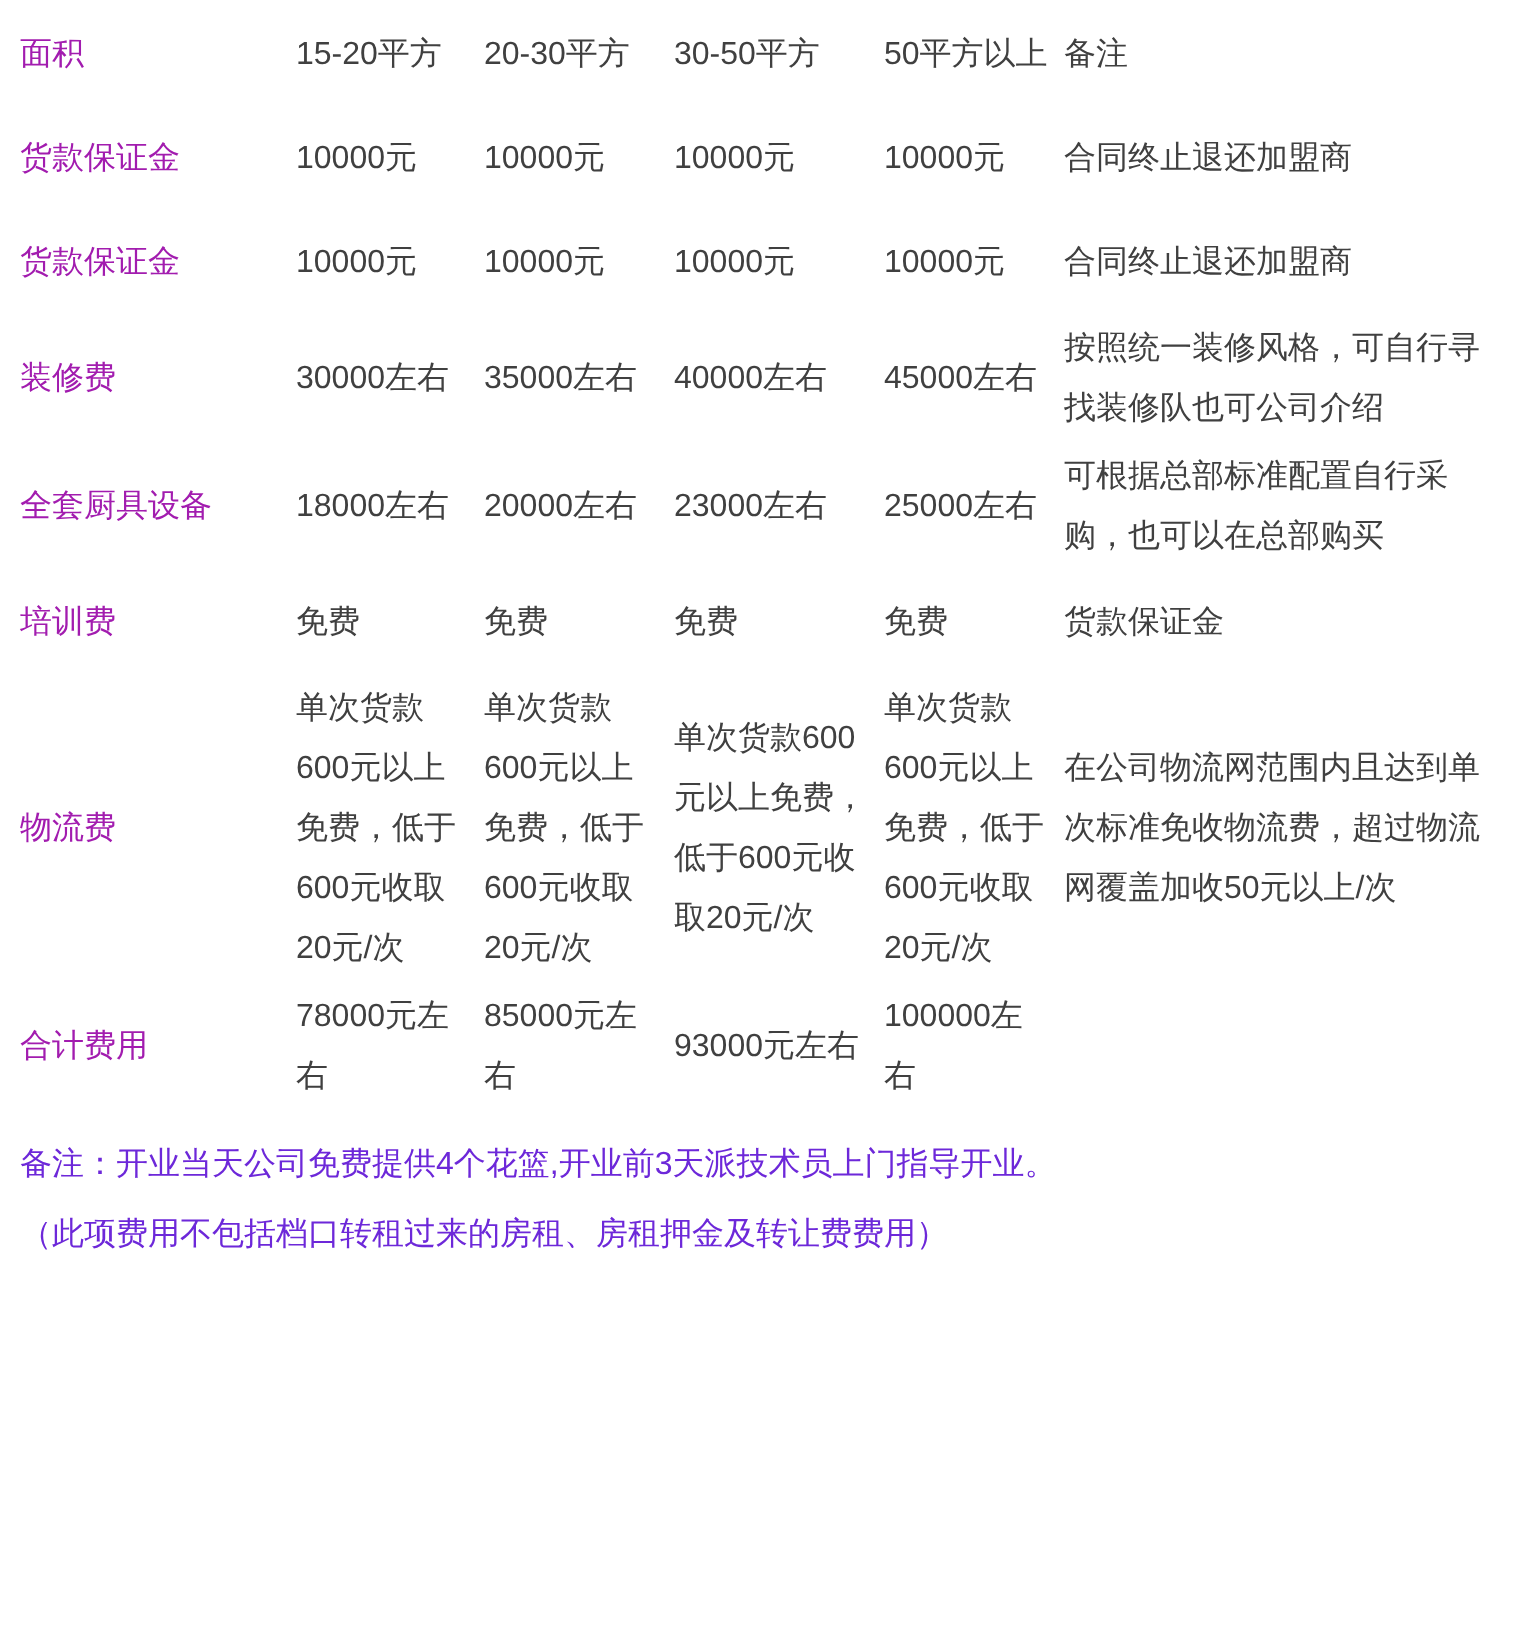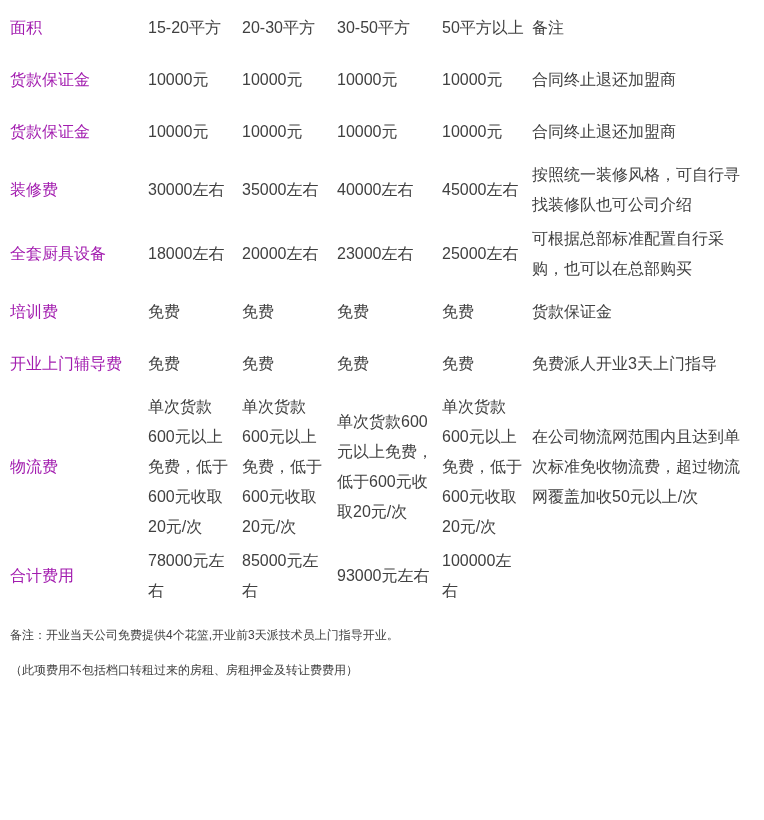--- a/index.html
+++ b/index.html
@@ -41,22 +41,22 @@
   }
   table.fee-table td.remark {
     padding-right: 20px;
   }
   .notes {
     margin: 16px 0 0 10px;
   }
   .notes p {
     margin: 0 0 13px 0;
     line-height: 22px;
-    font-size: 12px;
-    color: #404040;
+    font-size: 16px;
+    color: #6d28d9;
   }
 </style>
 </head>
 <body>
 
 <div class="page">
 
   <table class="fee-table">
     <colgroup>
       <col style="width:138px">
@@ -109,28 +109,20 @@
         </tr>
         <tr>
           <td class="label">培训费</td>
           <td class="val">免费</td>
           <td class="val">免费</td>
           <td class="val">免费</td>
           <td class="val">免费</td>
           <td class="remark">货款保证金</td>
         </tr>
         <tr>
-          <td class="label">开业上门辅导费</td>
-          <td class="val">免费</td>
-          <td class="val">免费</td>
-          <td class="val">免费</td>
-          <td class="val">免费</td>
-          <td class="remark">免费派人开业3天上门指导</td>
-        </tr>
-        <tr>
           <td class="label">物流费</td>
           <td class="val">单次货款600元以上免费，低于600元收取20元/次</td>
           <td class="val">单次货款600元以上免费，低于600元收取20元/次</td>
           <td class="val">单次货款600元以上免费，低于600元收取20元/次</td>
           <td class="val">单次货款600元以上免费，低于600元收取20元/次</td>
           <td class="remark">在公司物流网范围内且达到单次标准免收物流费，超过物流网覆盖加收50元以上/次</td>
         </tr>
         <tr>
           <td class="label">合计费用</td>
           <td class="val">78000元左右</td>

